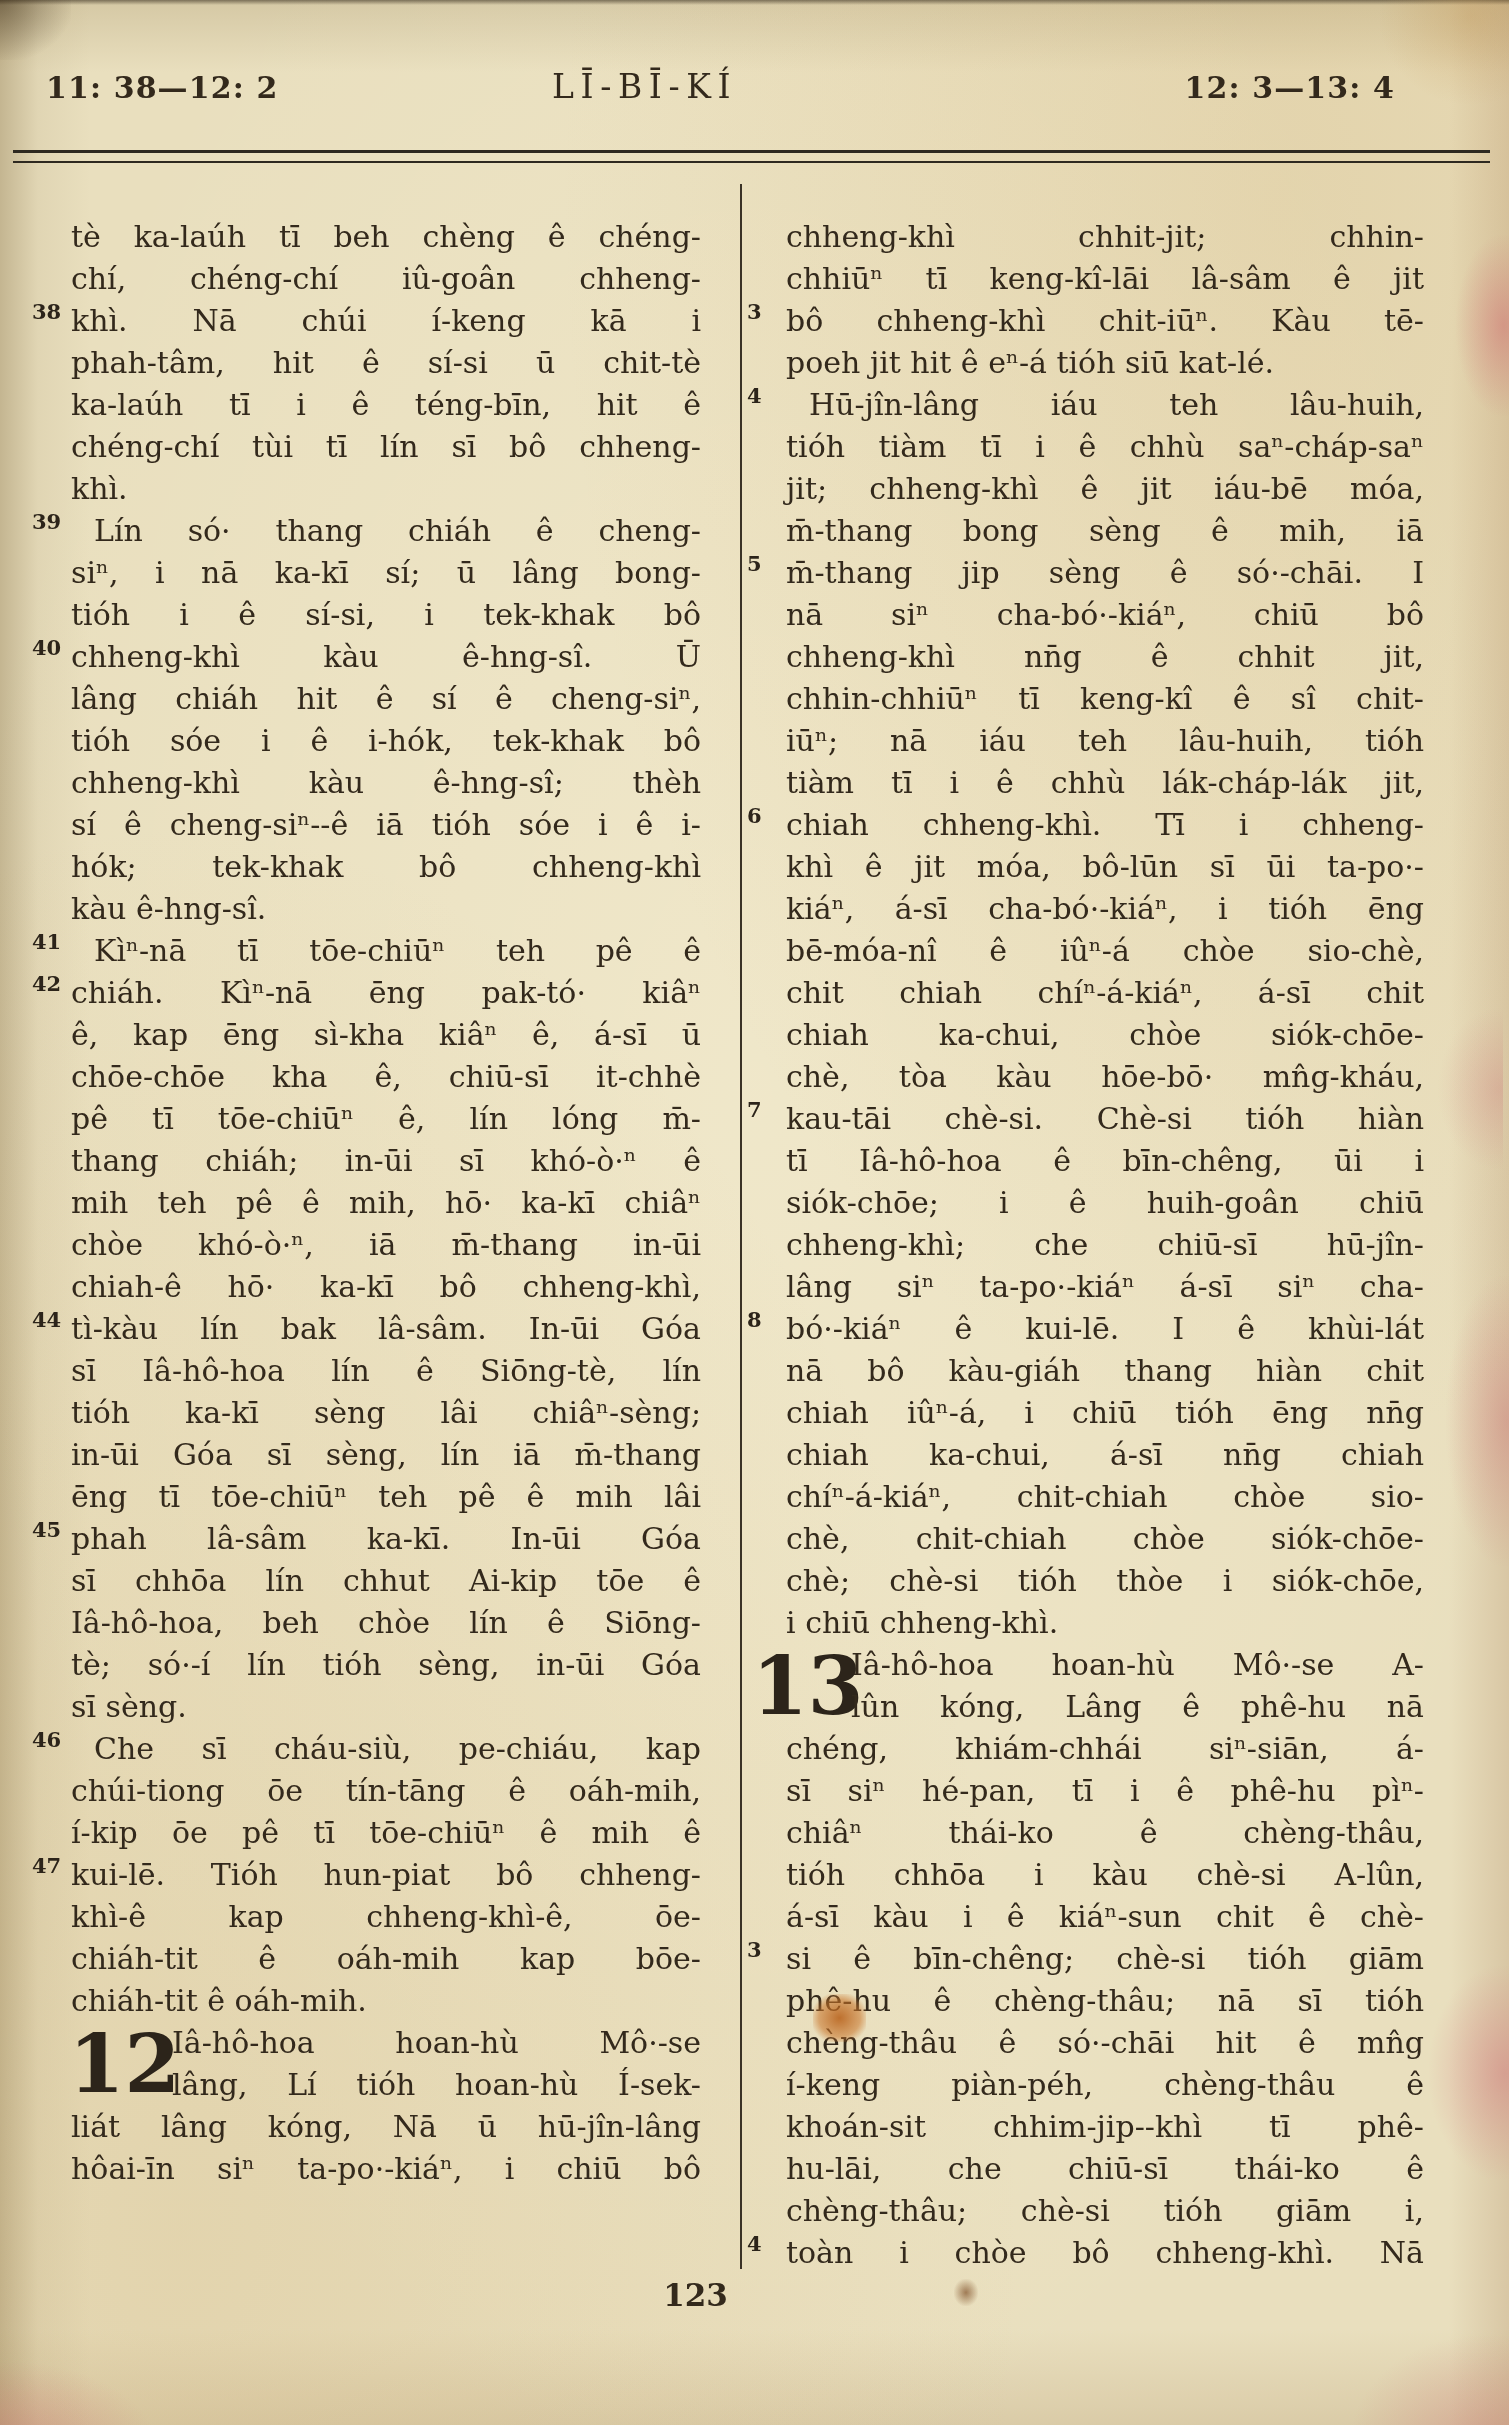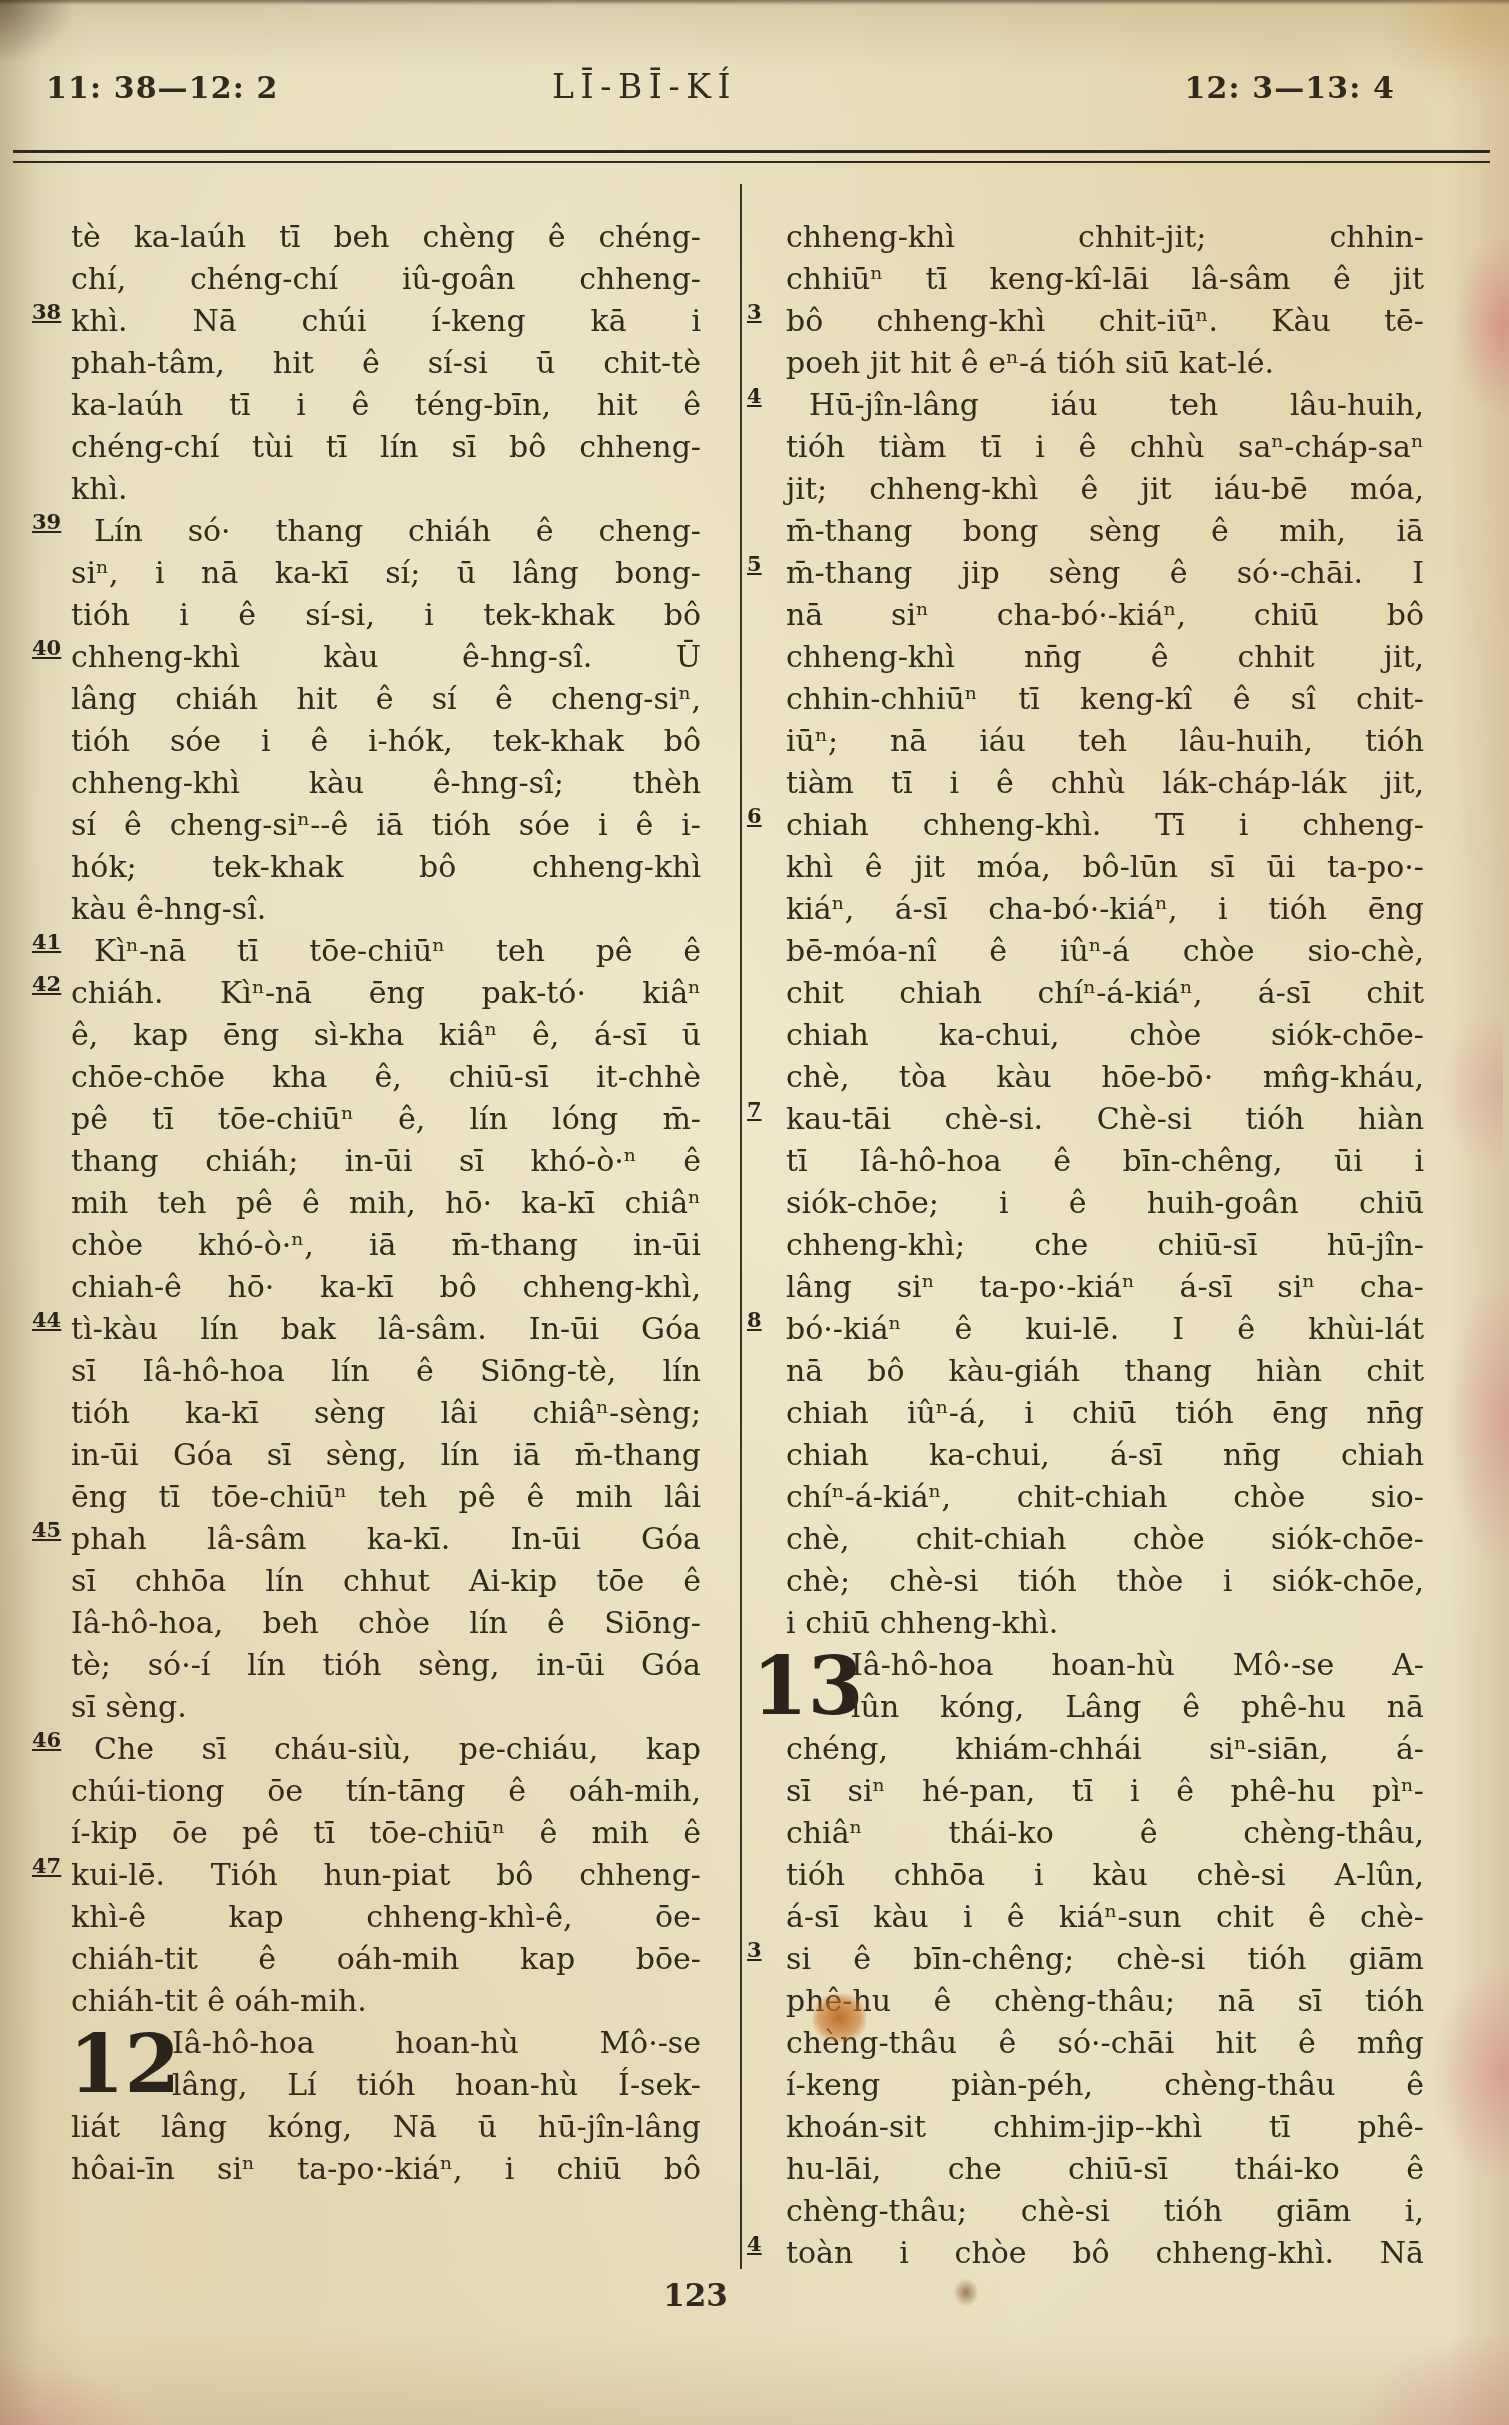--- a/index.html
+++ b/index.html
@@ -45,21 +45,21 @@
   .line { position: relative; height: 42px; }
   .ltext {
     display: block;
     font-size: 30px; line-height: 42px;
     text-align: justify; text-align-last: justify;
   }
   .line.end .ltext { text-align-last: left; }
   .line.indent .ltext { text-indent: 23px; }
   .vnum {
     position: absolute; left: -39px; top: 1.1px;
-    font-size: 21px; font-weight: bold; line-height: 1; color: #2c241a; text-decoration: underline;
+    font-size: 21px; font-weight: bold; line-height: 1; color: #2c241a;
   }
   .chapnum {
     position: absolute; top: 2.2px;
     font-size: 80px; font-weight: bold; line-height: 1; color: #2c241a;
   }
   #col-left  .line.chap .ltext, #col-left  .line.chap-cont .ltext { padding-left: 101px; }
   #col-right .line.chap .ltext, #col-right .line.chap-cont .ltext { padding-left: 65px; }
   #col-left  .chapnum { left: -2.2px; }
   #col-right .chapnum { left: -34px; }
   .page-number {

